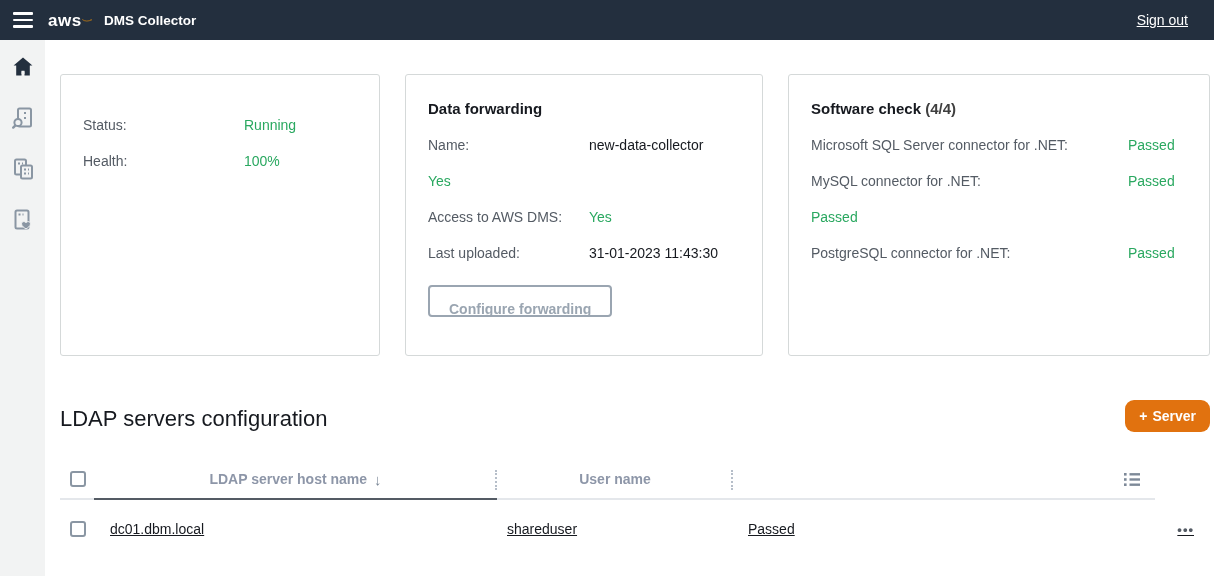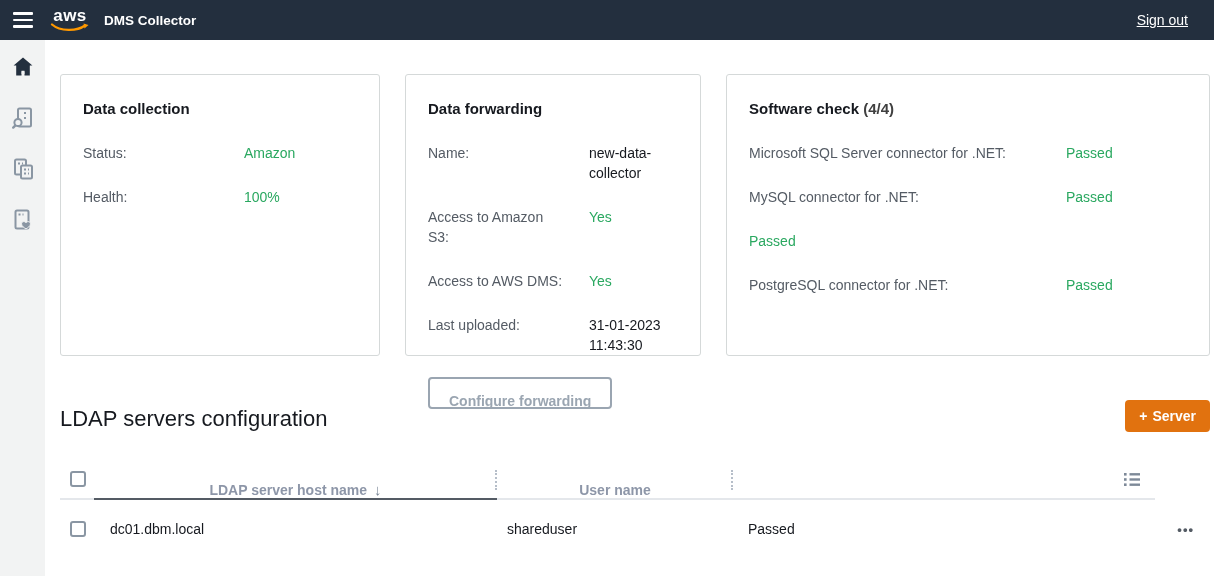--- a/index.html
+++ b/index.html
@@ -4,65 +4,65 @@
 <style>
   * { margin:0; padding:0; box-sizing:border-box; }
   html,body { width:1214px; height:576px; overflow:hidden; background:#fff;
               font-family:"Liberation Sans", sans-serif; font-size:14px; color:#16191f; }
 
   
   .topbar { height:40px; background:#232f3e; display:flex; align-items:center; color:#fff; }
   .hamburger { width:46px; height:40px; display:flex; flex-direction:column; justify-content:center;
                align-items:center; gap:4px; cursor:pointer; }
   .hamburger i { display:block; width:20px; height:2.5px; background:#fff; border-radius:1px; }
-  .logo { display:flex; flex-direction:column; align-items:center; margin-left:2px; width:44px; }
+  .logo { display:flex; flex-direction:row; align-items:center; margin-left:2px; width:44px; }
   .logo-text { font-weight:bold; font-size:17px; line-height:15px; letter-spacing:.5px; }
   .app-title { font-weight:bold; font-size:13.5px; margin-left:12px;text-align:right; }
   .signout { margin-left:auto; margin-right:26px; color:#fff; text-decoration:underline; cursor:pointer; }
 
   
   .layout { display:flex; height:536px; }
   .sidebar { width:45px; background:#f2f3f3; padding-top:14px; display:flex; flex-direction:column;
              align-items:center; gap:25px; }
   .side-item { width:26px; height:26px; display:flex; align-items:center; justify-content:center; cursor:pointer; }
   .main { flex:1; padding:18px 4px 0 15px; background:#fff; }
 
   
   .page-title { display:flex; align-items:center; gap:11px; font-size:24px; color:#1b2532; height:30px; }
 
   
   .cards { display:flex; gap:25px; margin-top:16px; height:282px; }
   .card { background:#fff; border:1px solid #d5d9d9; border-radius:3px; padding:24px 22px; }
   .card-collection { width:320px; }
-  .card-forwarding { width:296px; }
+  .card-forwarding { width:358px; }
   .card-software { flex:1; }
   .card-title { font-size:15px; font-weight:bold; line-height:20px; margin-bottom:6px; color:#16191f; }
   .card-title .count { color:#404040; }
-  .kv-row { display:flex; gap:22px; margin-top:24px; line-height:20px; }
+  .kv-row { display:flex; gap:22px; margin-top:16px; line-height:20px; }
   .kv-label { flex:0 0 139px; color:#545b64; }
   .card-software .kv-label { flex:0 0 295px; }
   .kv-value { color:#16191f; }
   .green { color:#2aa860; }
   .btn-secondary { margin-top:22px; height:32px; padding:14px 19px; background:#fff; border:2px solid #9aa5b1;
                    border-radius:4px; color:#9aa5b1; font-weight:bold; font-size:14px;
                    font-family:inherit; cursor:pointer; }
 
   
   .section-head { display:flex; justify-content:space-between; align-items:flex-end; margin-top:44px; height:32px; }
   .section-title { font-size:22px; color:#16191f; }
-  .btn-primary { height:32px; padding:0 14px; background:#e1720f; border:none; border-radius:4px;
+  .btn-primary { height:32px; padding:0 14px; background:#e1720f; border:none; border-radius:9px;
                  color:#fff; font-weight:bold; font-size:14px; font-family:inherit; cursor:pointer; }
   .btn-primary .plus { margin-right:5px; }
 
   
   .table { margin-top:28px; }
   .t-head, .t-row { display:grid; grid-template-columns:34px 403px 236px 422px 55px; align-items:center; }
   .t-head { height:40px; }
-  .t-row { height:58px; }
-  .th { position:relative; height:40px; display:flex; align-items:flex-end; justify-content:center; gap:7px;
+  .t-row { height:58px;text-decoration:underline; }
+  .th { position:relative; height:40px; display:flex; align-items:center; justify-content:center; gap:7px;
         color:#8d96a8; font-weight:bold; border-bottom:2px solid #e4e7eb; cursor:pointer; }
   .th.sorted { border-bottom:2px solid #545b64; }
   .th .sortarrow { font-weight:bold; color:#7d8998; font-size:15px; }
   .th .resize { position:absolute; right:0; top:10px; height:20px; width:0;
                 border-right:2px dotted #b6bec9; cursor:col-resize; }
   .cell-check { height:100%; display:flex; align-items:center; padding-left:10px; border-bottom:2px solid #e4e7eb; }
   .t-row .cell-check { border-bottom:none; }
   .checkbox { width:16px; height:16px; border:2px solid #8a96a3; border-radius:3px; background:#fff; cursor:pointer; }
   .th-prefs { height:40px; display:flex; align-items:center; justify-content:flex-end; padding-right:14px;
               border-bottom:2px solid #e4e7eb; }
@@ -128,39 +128,37 @@
       </svg>
     </div>
   </div>
 
   <div class="main">
 
 
     <div class="cards">
 
       <div class="card card-collection">
-        <div class="card-title">Data collection</div>
         <div class="kv-row">
           <span class="kv-label">Status:</span>
-          <span class="kv-value green">Amazon</span>
+          <span class="kv-value green">Running</span>
         </div>
         <div class="kv-row">
           <span class="kv-label">Health:</span>
           <span class="kv-value green">100%</span>
         </div>
       </div>
 
       <div class="card card-forwarding">
         <div class="card-title">Data forwarding</div>
         <div class="kv-row">
           <span class="kv-label">Name:</span>
           <span class="kv-value">new-data-collector</span>
         </div>
         <div class="kv-row">
-          <span class="kv-label">Access to Amazon S3:</span>
           <span class="kv-value green">Yes</span>
         </div>
         <div class="kv-row">
           <span class="kv-label">Access to AWS DMS:</span>
           <span class="kv-value green">Yes</span>
         </div>
         <div class="kv-row">
           <span class="kv-label">Last uploaded:</span>
           <span class="kv-value">31-01-2023 11:43:30</span>
         </div>

